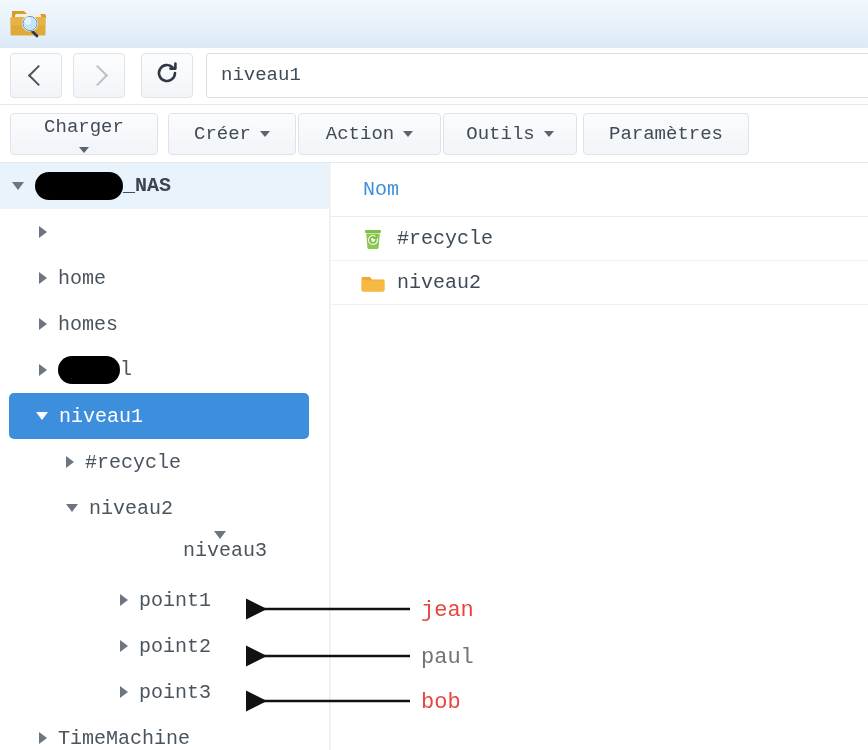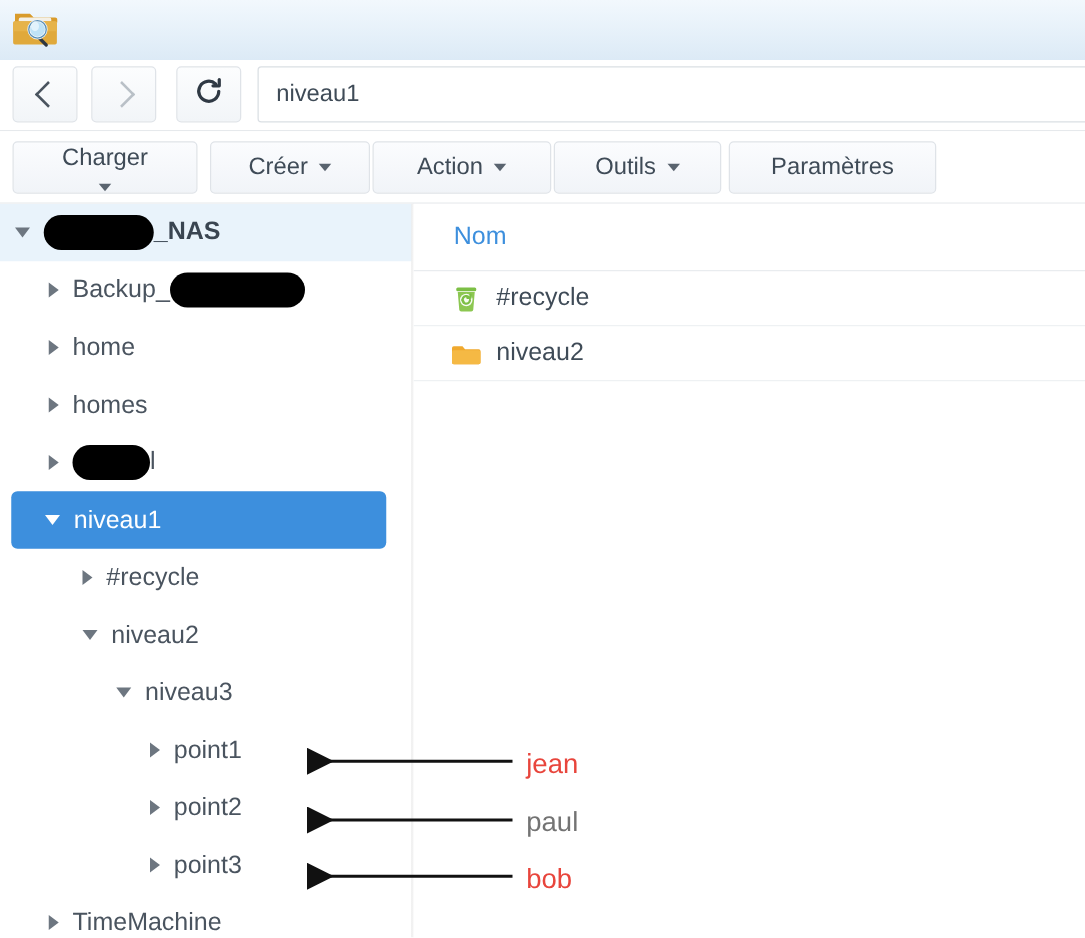--- a/index.html
+++ b/index.html
@@ -13,20 +13,21 @@
     font-family: "Liberation Sans", sans-serif;
     background: #ffffff;
     color: #3f4b57;
     -webkit-font-smoothing: antialiased;
   }
   #app {
     position: relative;
     width: 868px;
     height: 750px;
     overflow: hidden;
+    font-family: Liberation Mono, monospace;
   }
 
   
   .titlebar {
     position: absolute;
     left: 0; top: 0;
     width: 868px;
     height: 48px;
     background: linear-gradient(to bottom, #f2f8fd 0%, #e8f2fa 45%, #dceaf6 100%);
     box-sizing: border-box;
@@ -301,21 +302,20 @@
   </div>
 
   <div class="sidebar">
     <div id="tree-rows">
         <div class="tree-row root" style="padding-left: 12px;">
           <i class="twisty expanded"></i>
           <span class="tree-label"><span class="redact" style="width: 88px;"></span><span>_NAS</span></span>
         </div>
         <div class="tree-row" style="padding-left: 39px;">
           <i class="twisty collapsed"></i>
-          <span class="tree-label"><span>Backup_</span><span class="redact" style="width: 108px;"></span></span>
         </div>
         <div class="tree-row" style="padding-left: 39px;">
           <i class="twisty collapsed"></i>
           <span class="tree-label"><span>home</span></span>
         </div>
         <div class="tree-row" style="padding-left: 39px;">
           <i class="twisty collapsed"></i>
           <span class="tree-label"><span>homes</span></span>
         </div>
         <div class="tree-row" style="padding-left: 39px;">
@@ -327,21 +327,21 @@
           <span class="tree-label"><span>niveau1</span></span>
         </div>
         <div class="tree-row" style="padding-left: 66px;">
           <i class="twisty collapsed"></i>
           <span class="tree-label"><span>#recycle</span></span>
         </div>
         <div class="tree-row" style="padding-left: 66px;">
           <i class="twisty expanded"></i>
           <span class="tree-label"><span>niveau2</span></span>
         </div>
-        <div class="tree-row" style="padding-left: 93px;">
+        <div class="tree-row" style="padding-left: 120px; flex-direction: column;">
           <i class="twisty expanded"></i>
           <span class="tree-label"><span>niveau3</span></span>
         </div>
         <div class="tree-row" style="padding-left: 120px;">
           <i class="twisty collapsed"></i>
           <span class="tree-label"><span>point1</span></span>
         </div>
         <div class="tree-row" style="padding-left: 120px;">
           <i class="twisty collapsed"></i>
           <span class="tree-label"><span>point2</span></span>

